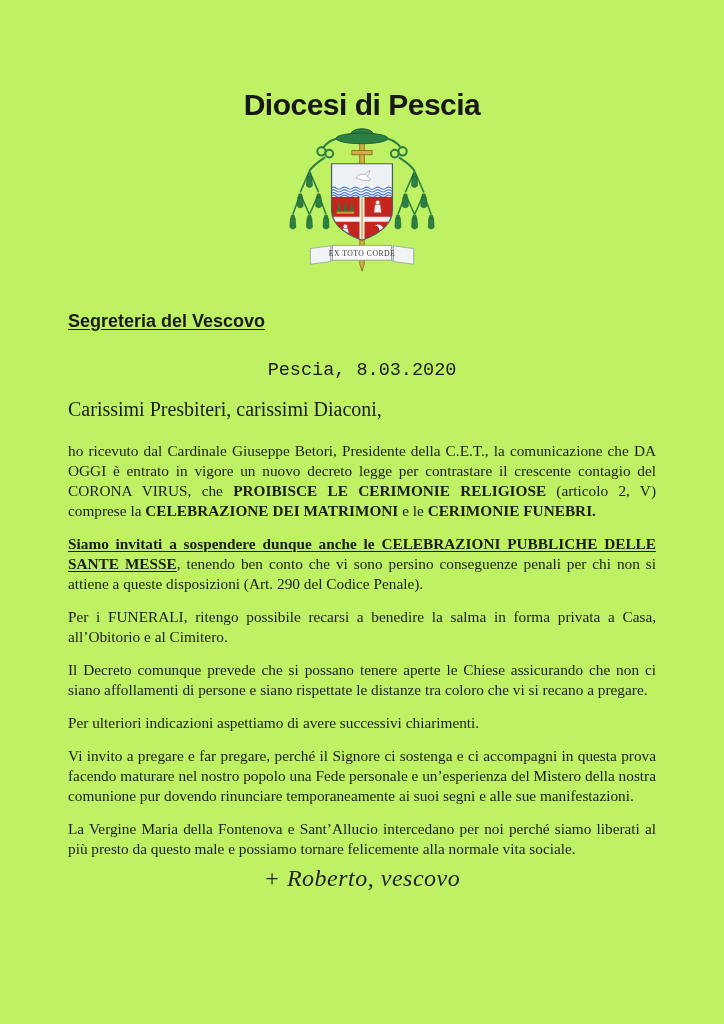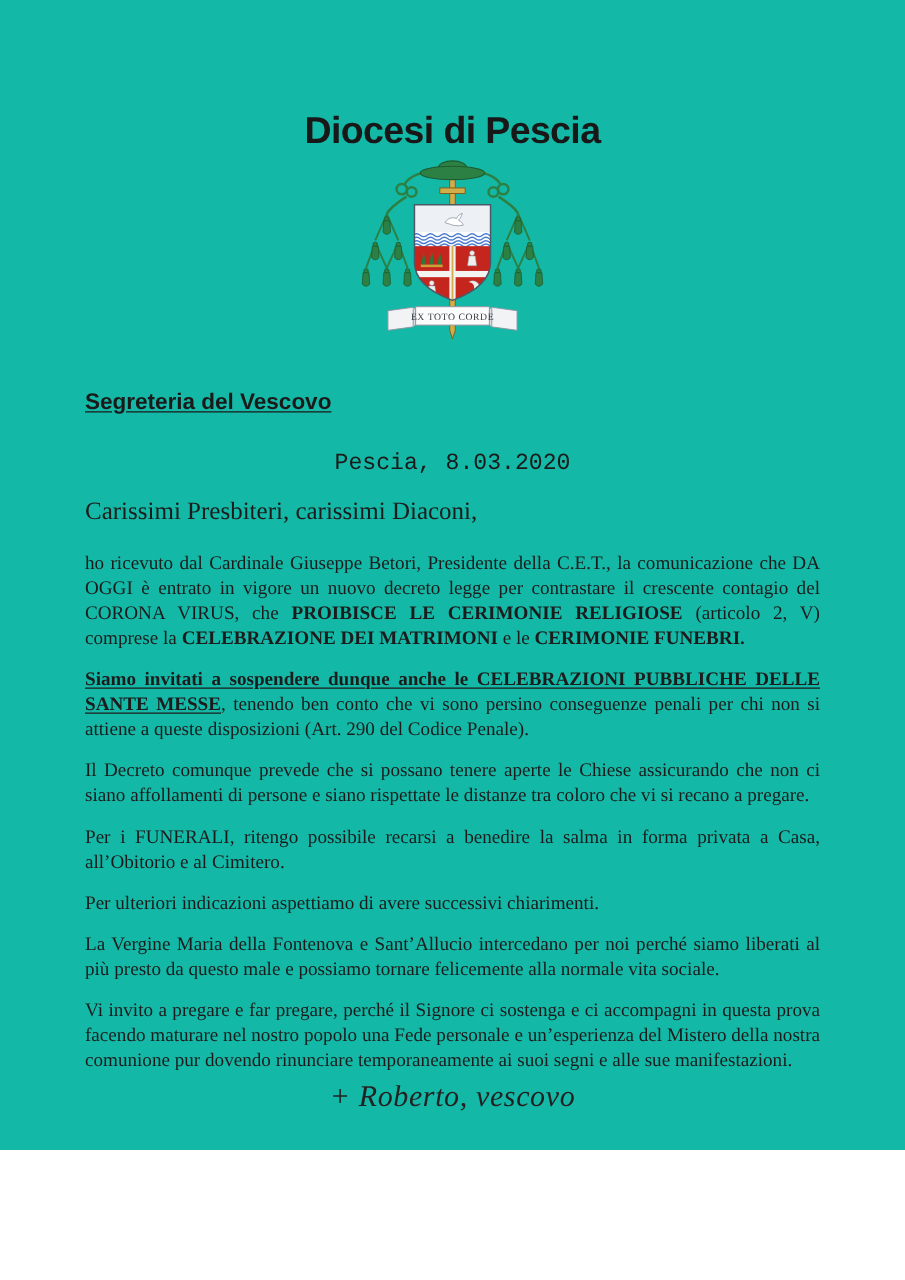--- a/index.html
+++ b/index.html
@@ -1,17 +1,17 @@
 <!DOCTYPE html>
 <html><head>
 <meta charset="utf-8">
 <style>
   html, body { margin: 0; padding: 0; background: #ffffff; }
   .page {
-    width: 724px; height: 920px; background: #14b8a6; overflow: hidden;
+    width: 724px; height: 1024px; background: #bef264; overflow: hidden;
     position: relative; font-family: "Liberation Serif", serif; color: #1c1c1c;
   }
   .title {
     margin: 0; padding-top: 88px; text-align: center;
     font-family: "Liberation Sans", sans-serif; font-weight: 700;
     font-size: 30px; line-height: 1.15; letter-spacing: -0.5px; color: #181818;
   }
   .crest-wrap { width: 166px; margin: 2px auto 0; }
   .crest-wrap svg { display: block; }
   .content { margin: 0 68px; }
@@ -141,22 +141,22 @@
     </svg>
   </div>
 
   <div class="content">
     <div class="sender">Segreteria del Vescovo</div>
     <div class="dateline">Pescia, 8.03.2020</div>
     <div class="salutation">Carissimi Presbiteri, carissimi Diaconi,</div>
     <div class="paragraphs">
         <p><span>ho ricevuto dal Cardinale Giuseppe Betori, Presidente della C.E.T., la comunicazione che DA OGGI è entrato in vigore un nuovo decreto legge per contrastare il crescente contagio del CORONA VIRUS, che </span><b>PROIBISCE LE CERIMONIE RELIGIOSE</b><span> (articolo 2, V) comprese la </span><b>CELEBRAZIONE DEI MATRIMONI</b><span> e le </span><b>CERIMONIE FUNEBRI.</b></p>
         <p><b class="seg-underline">Siamo invitati a sospendere dunque anche le CELEBRAZIONI PUBBLICHE DELLE SANTE MESSE</b><span>, tenendo ben conto che vi sono persino conseguenze penali per chi non si attiene a queste disposizioni (Art. 290 del Codice Penale).</span></p>
+        <p><span>Per i FUNERALI, ritengo possibile recarsi a benedire la salma in forma privata a Casa, all’Obitorio e al Cimitero.</span></p>
         <p><span>Il Decreto comunque prevede che si possano tenere aperte le Chiese assicurando che non ci siano affollamenti di persone e siano rispettate le distanze tra coloro che vi si recano a pregare.</span></p>
-        <p><span>Per i FUNERALI, ritengo possibile recarsi a benedire la salma in forma privata a Casa, all’Obitorio e al Cimitero.</span></p>
         <p><span>Per ulteriori indicazioni aspettiamo di avere successivi chiarimenti.</span></p>
+        <p><span>Vi invito a pregare e far pregare, perché il Signore ci sostenga e ci accompagni in questa prova facendo maturare nel nostro popolo una Fede personale e un’esperienza del Mistero della nostra comunione pur dovendo rinunciare temporaneamente ai suoi segni e alle sue manifestazioni.</span></p>
         <p><span>La Vergine Maria della Fontenova e Sant’Allucio intercedano per noi perché siamo liberati al più presto da questo male e possiamo tornare felicemente alla normale vita sociale.</span></p>
-        <p><span>Vi invito a pregare e far pregare, perché il Signore ci sostenga e ci accompagni in questa prova facendo maturare nel nostro popolo una Fede personale e un’esperienza del Mistero della nostra comunione pur dovendo rinunciare temporaneamente ai suoi segni e alle sue manifestazioni.</span></p>
       </div>
     <div class="signature">+ Roberto, vescovo</div>
   </div>
 
 </div>
 
 </body></html>

